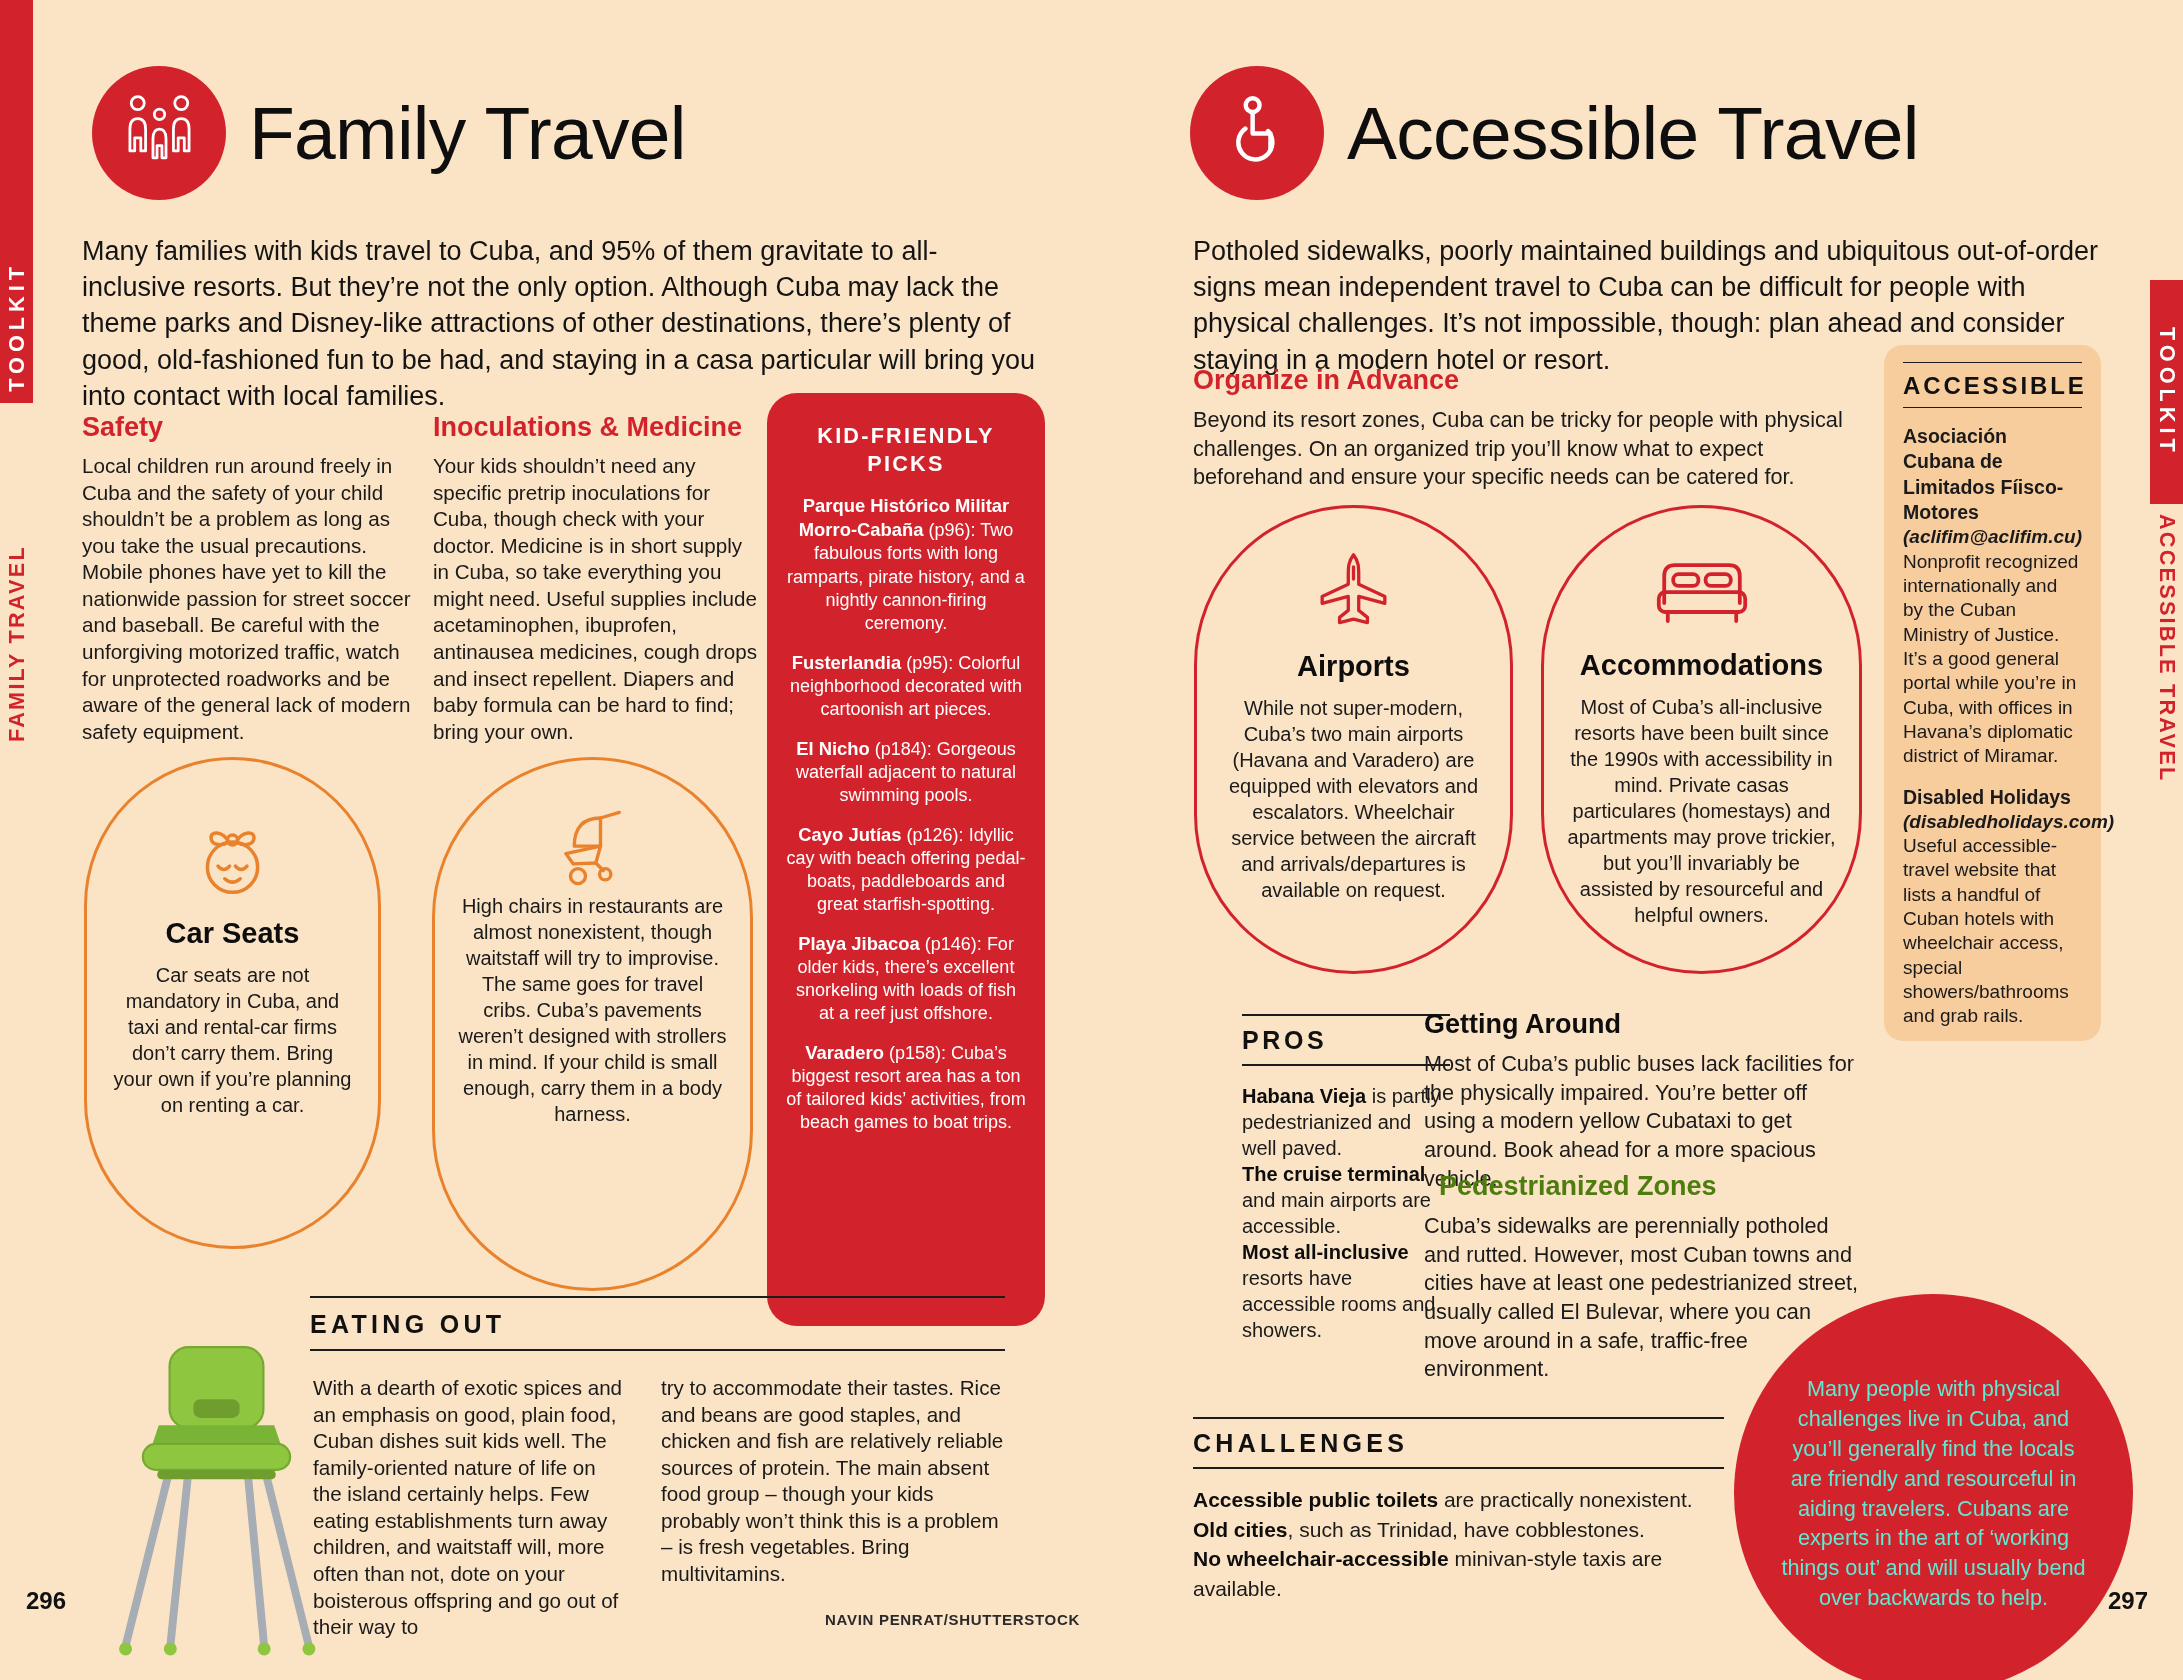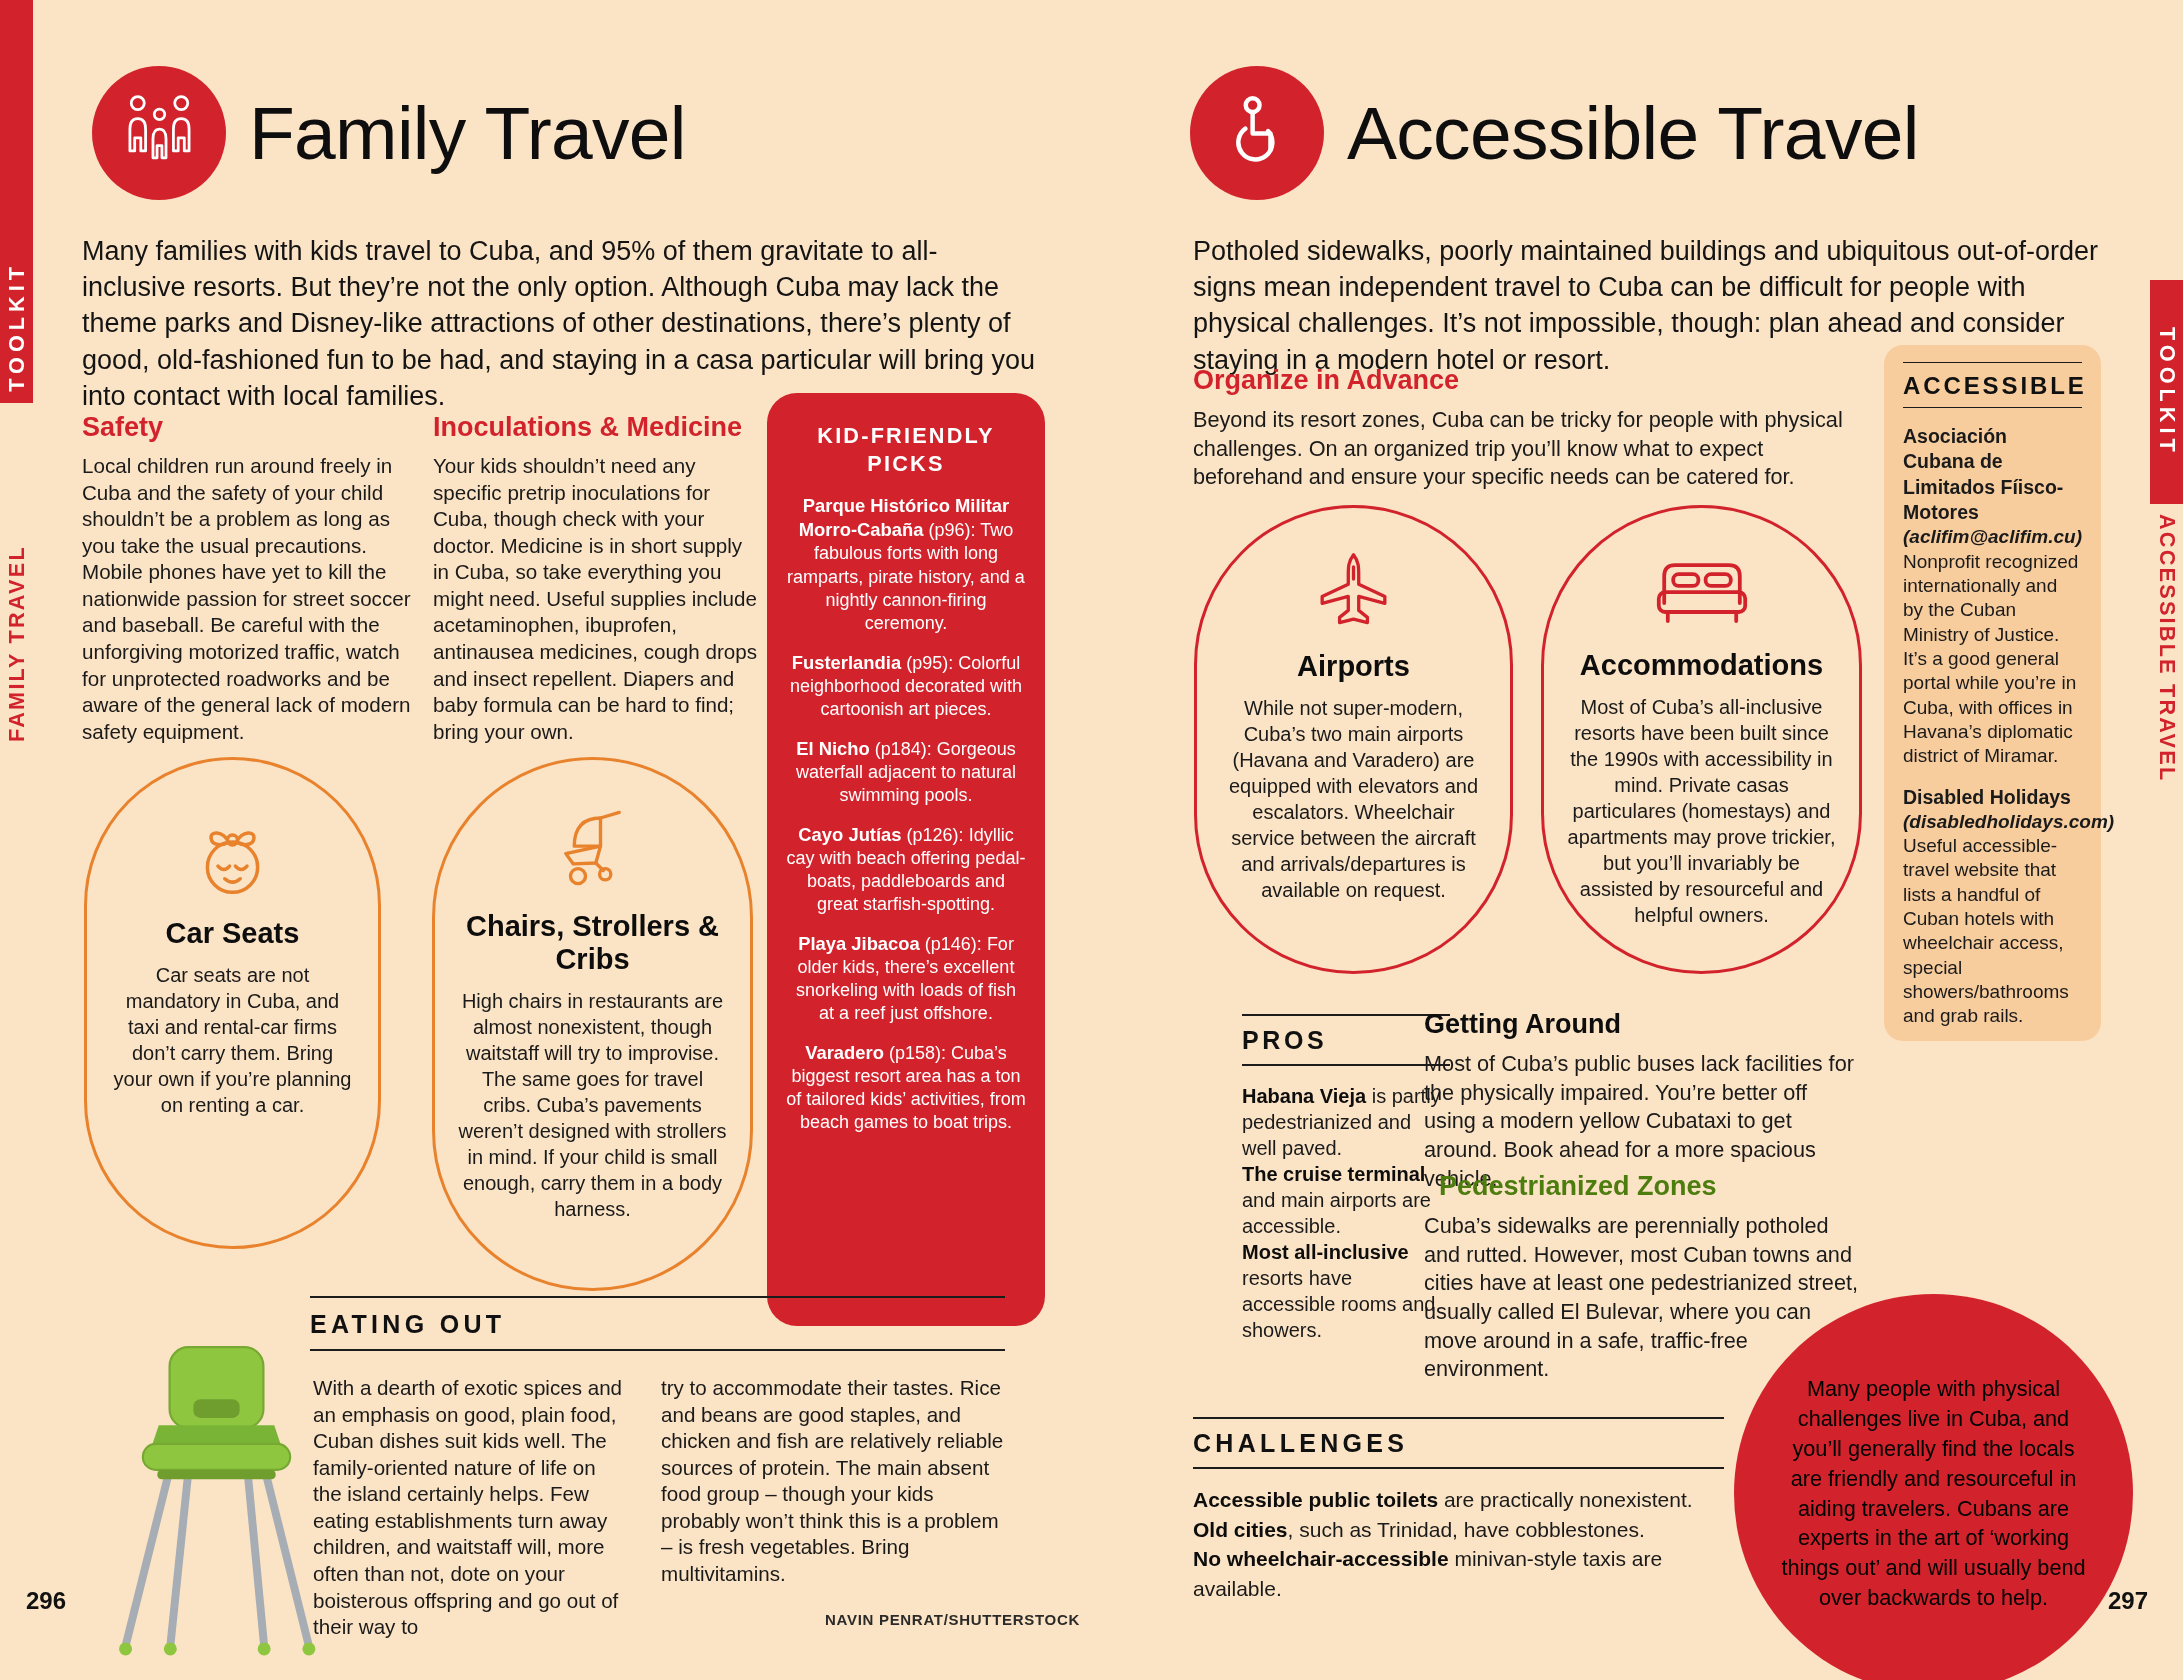--- a/index.html
+++ b/index.html
@@ -39,21 +39,21 @@
   .lead-item{margin:0;}
   .lead-item strong{color:#0d0d0d;}
   
   .res-box{background:#f8cd9e;border-radius:19px;padding:17.3px 19px;box-sizing:border-box;}
   .res-box .ruled{border-top-width:1.8px;border-bottom-width:1.8px;}
   .res-item{font-size:19px;line-height:1.28;margin:16px 0 0 0;}
   .res-item strong{font-size:19.5px;}
   .res-item em{font-weight:700;}
   
   .note-circle{background:#d2232c;border-radius:50%;display:flex;align-items:center;justify-content:center;}
-  .note-circle p{color:#000000;font-size:21.7px;line-height:1.38;text-align:center;margin:0;padding:0 42px;}
+  .note-circle p{color:#5eead4;font-size:21.7px;line-height:1.38;text-align:center;margin:0;padding:0 42px;}
   .pagenum{font-weight:bold;font-size:24px;color:#111;}
   .credit{font-size:15px;font-weight:bold;letter-spacing:0.7px;color:#2a2a2a;}
   svg{display:block;}
 </style>
 </head>
 <body>
 
 <div id="spread">
 
   <div class="abs spine-bar" style="left:0;top:0;width:33px;height:403px;">
@@ -117,21 +117,20 @@
     <div class="icon-wrap" style="margin-top:43px;">
       <svg width="94" height="90" viewBox="0 0 100 96" fill="none" stroke="#e8822c" stroke-width="3.6" stroke-linecap="round" stroke-linejoin="round">
         <path d="M30 46 Q30 16 58 16 L58 46 Z"></path>
         <path d="M58 16 L78 10"></path>
         <path d="M21 54 L58 46 L53 64 L29 65 Z"></path>
         <circle cx="34" cy="78" r="8"></circle>
         <circle cx="63" cy="76" r="6"></circle>
         <path d="M53 64 L61 72"></path>
       </svg>
     </div>
-    <h3>Chairs, Strollers &amp; Cribs</h3>
     <p style="width:269px;">High chairs in restaurants are almost nonexistent, though waitstaff will try to improvise. The same goes for travel cribs. Cuba’s pavements weren’t designed with strollers in mind. If your child is small enough, carry them in a body harness.</p>
   </div>
 
   <div class="abs ruled" style="left:310px;top:1296px;width:695px;">
     <h3>EATING OUT</h3>
   </div>
   <p class="abs body-sm" style="left:313px;top:1375px;width:312px;">With a dearth of exotic spices and an emphasis on good, plain food, Cuban dishes suit kids well. The family-oriented nature of life on the island certainly helps. Few eating establishments turn away children, and waitstaff will, more often than not, dote on your boisterous offspring and go out of their way to</p>
   <p class="abs body-sm" style="left:661px;top:1375px;width:345px;">try to accommodate their tastes. Rice and beans are good staples, and chicken and fish are relatively reliable sources of protein. The main absent food group – though your kids probably won’t think this is a problem – is fresh vegetables. Bring multivitamins.</p>
 
   <div class="abs" style="left:101px;top:1337px;">

